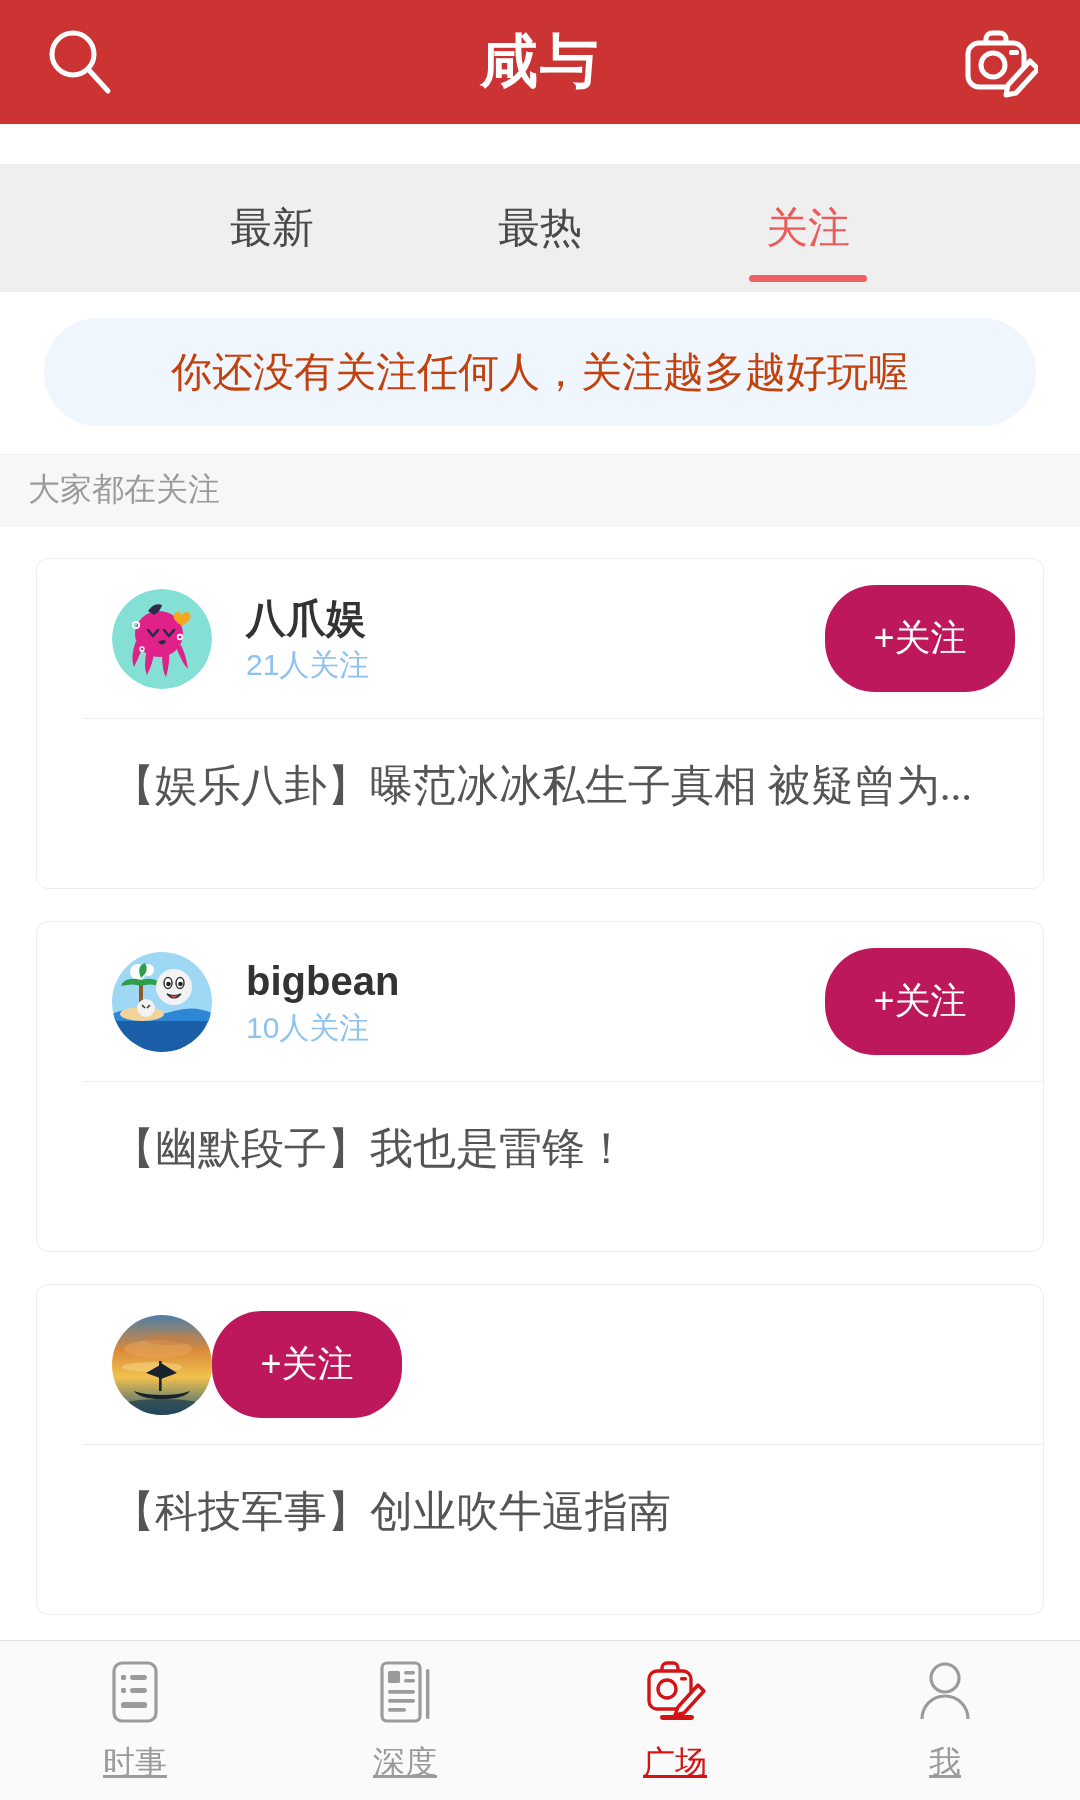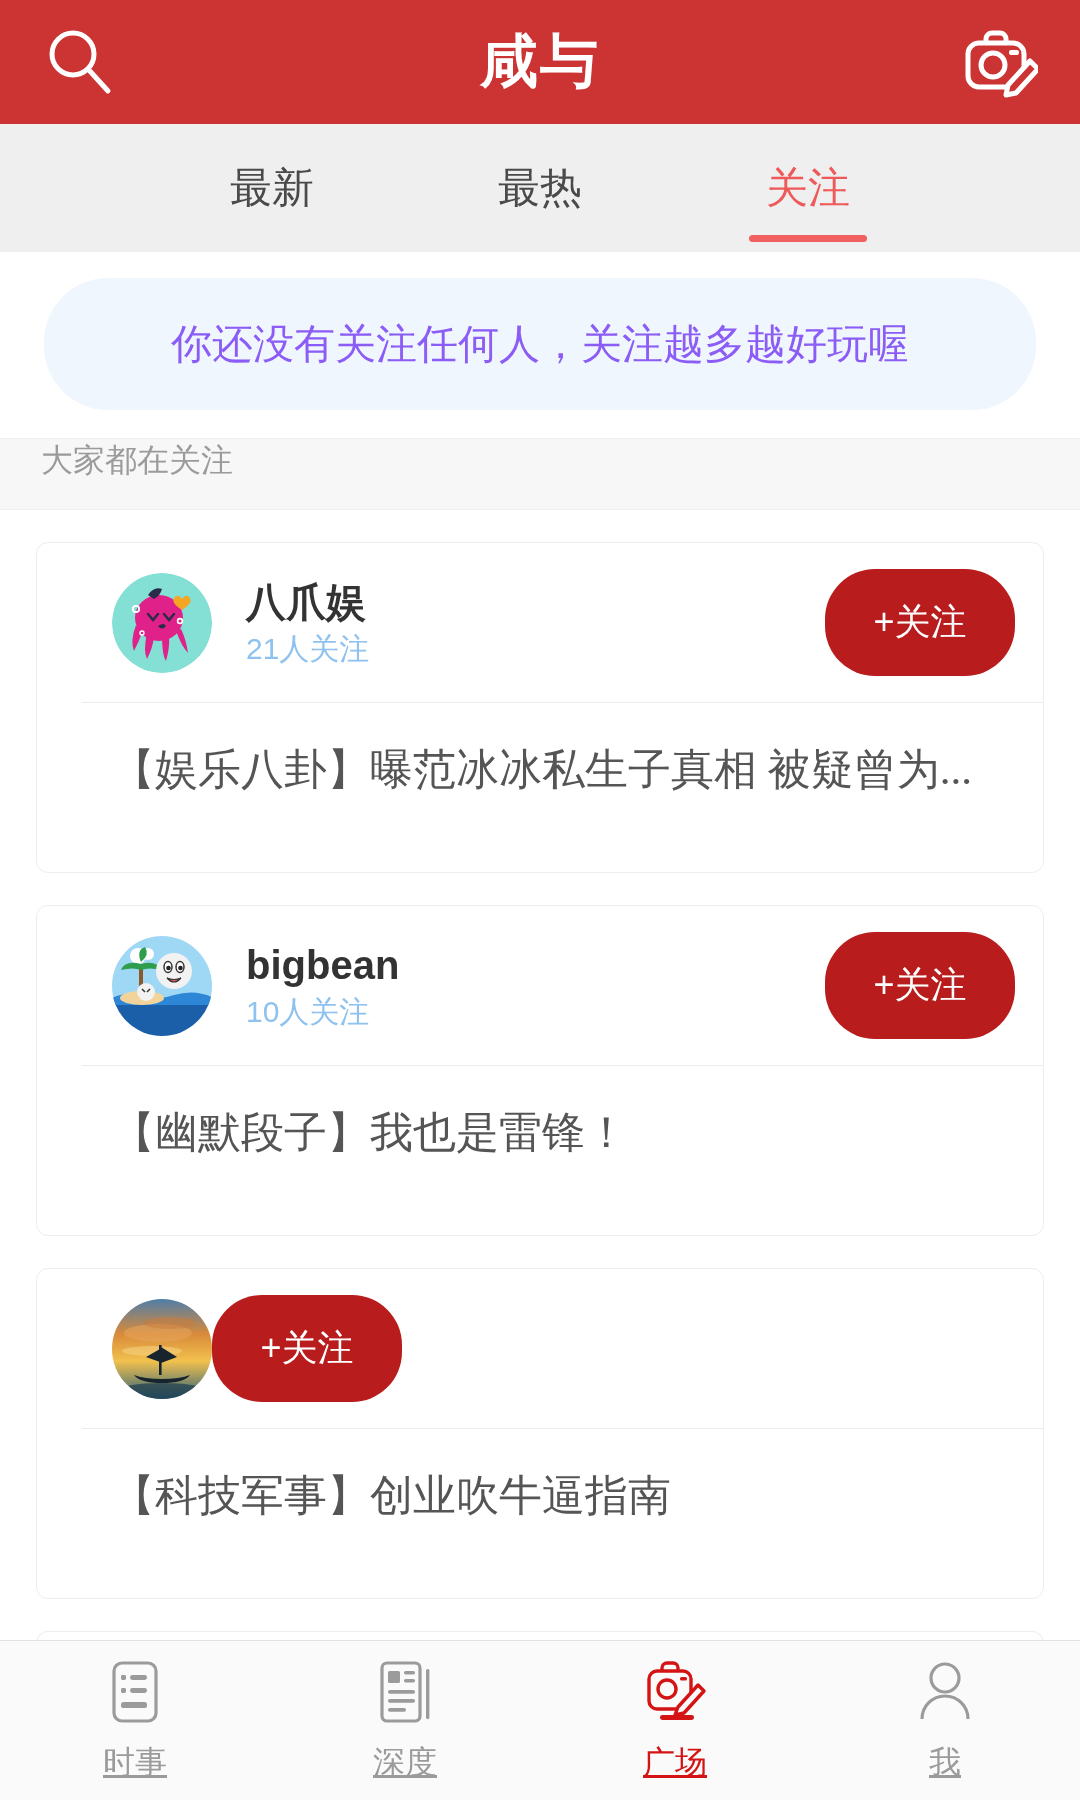--- a/index.html
+++ b/index.html
@@ -23,67 +23,67 @@
     color:#fff; font-size:58px; font-weight:bold;
     letter-spacing:2px; pointer-events:none;
     font-family:"DejaVu Sans","Liberation Sans",sans-serif;
   }
   .hdr-icon { width:78px; height:78px; position:relative; z-index:2; display:flex; align-items:center; justify-content:center; }
   .hdr-icon svg { display:block; }
 
   
   .tabbar {
     height:128px; background:#efefef; flex:0 0 auto;
-    display:flex; align-items:stretch; justify-content:center;
+    display:flex; align-items:stretch; justify-content:center;margin-top:40px;
   }
   .tab {
     width:268px; display:flex; flex-direction:column;
     align-items:center; justify-content:center; position:relative;
   }
   .tab-label { font-size:42px; color:#4a4a4a; }
   .tab.active .tab-label { color:#ee5a5a; }
   .tab .underline { display:none; }
   .tab.active .underline {
     display:block; position:absolute; bottom:10px;
     width:118px; height:7px; background:#f06060; border-radius:4px;
   }
 
   
   .notice-wrap { background:#fff; padding:26px 44px 28px 44px; flex:0 0 auto; }
   .notice {
-    background:#eff6fd; border-radius:64px; height:132px;
+    background:#eff6fd; border-radius:64px; height:108px;
     display:flex; align-items:center; justify-content:center;
-    color:#8b5cf6; font-size:41px;
+    color:#c2410c; font-size:41px;
   }
 
   
   .section-head {
     background:#f7f7f7; height:72px; flex:0 0 auto;
-    display:flex; padding-left:41px;
+    display:flex; align-items:center; padding-left:28px;
     color:#9b9b9b; font-size:32px;
     border-top:1px solid #f0f0f0; border-bottom:1px solid #f0f0f0;
   }
 
   
   .list { flex:1 1 auto; overflow:hidden; background:#fff; padding:0 36px; }
   .card {
     background:#fff; border:1px solid #ededed; border-radius:12px;
     margin-top:32px; overflow:hidden;padding-left:45px;
   }
   .card-head { display:flex; align-items:center; padding:26px 28px 26px 30px; }
   .avatar {
     width:100px; height:100px; border-radius:50%;
     flex:0 0 auto; overflow:hidden; position:relative;
   }
   .avatar svg { display:block; width:100px; height:100px; }
   .meta { flex:1 1 auto; padding-left:34px; display:flex; flex-direction:column; gap:12px; }
   .uname { font-size:40px; color:#333; font-weight:bold; line-height:1; }
   .ucount { font-size:30px; color:#8fc2ef; line-height:1; }
   .follow-btn {
-    flex:0 0 auto; background:#b91c1c; color:#fff;
+    flex:0 0 auto; background:#be185d; color:#fff;
     border-radius:50px; width:190px; height:107px;
     display:flex; align-items:center; justify-content:center;
     font-size:36px; border:none; cursor:pointer; white-space:nowrap;
   }
   .card-body {
     border-top:1px solid #ededed; padding:40px 30px 58px 30px;
     min-height:170px;
     font-family:Liberation Serif, serif;
   }
   .post-title { font-size:43px; color:#555; line-height:1.25; }

